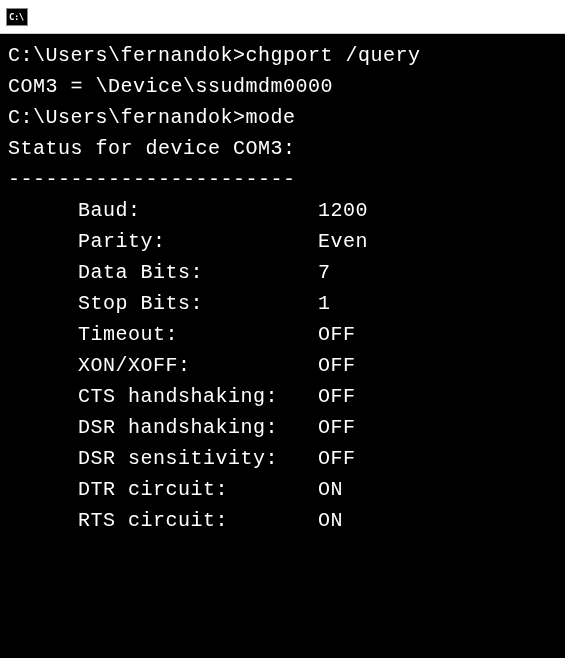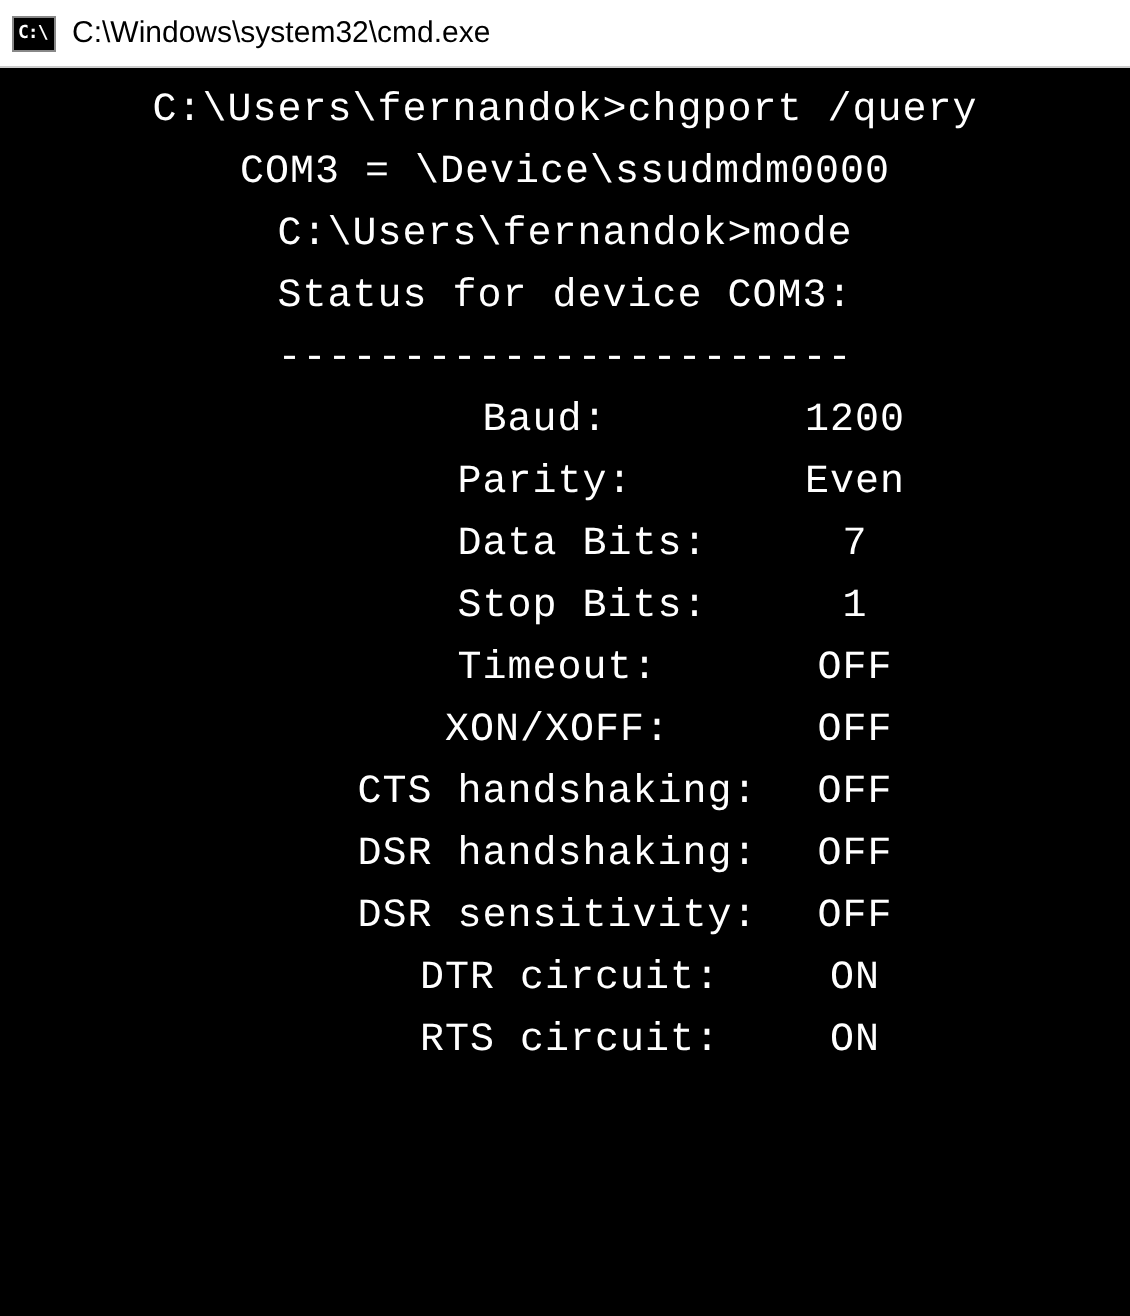--- a/index.html
+++ b/index.html
@@ -51,34 +51,33 @@
       font-family: Consolas, "Courier New", monospace;
       font-size: 20px;
       line-height: 1.55;
       padding: 6px 8px;
       height: calc(658px - 34px);
       white-space: pre;
       letter-spacing: 0.5px;
     }
     .row {
       display: block;
-      text-align: center;
     }
     .label-col {
       display: inline-block;
       width: 220px;
+      margin-left: 20px;
     }
     .val-col {
       display: inline-block;
       margin-left: 20px;
     }
   </style>
 </head>
 <body>
 
 <div class="titlebar">
   <div class="cmd-icon">
     <span class="cmd-icon-text">C:\</span>
   </div>
-  <div class="title-text">C:\Windows\system32\cmd.exe</div>
 </div>
 
 <div class="terminal"><span class="row"><span>C:\Users\fernandok&gt;</span><span>chgport /query</span></span><span class="row">COM3 = \Device\ssudmdm0000</span><span class="row"></span><span class="row"><span>C:\Users\fernandok&gt;</span><span>mode</span></span><span class="row"></span><span class="row">Status for device COM3:</span><span class="row">-----------------------</span><span class="row">    <span class="label-col">Baud:</span><span class="val-col">1200</span></span><span class="row">    <span class="label-col">Parity:</span><span class="val-col">Even</span></span><span class="row">    <span class="label-col">Data Bits:</span><span class="val-col">7</span></span><span class="row">    <span class="label-col">Stop Bits:</span><span class="val-col">1</span></span><span class="row">    <span class="label-col">Timeout:</span><span class="val-col">OFF</span></span><span class="row">    <span class="label-col">XON/XOFF:</span><span class="val-col">OFF</span></span><span class="row">    <span class="label-col">CTS handshaking:</span><span class="val-col">OFF</span></span><span class="row">    <span class="label-col">DSR handshaking:</span><span class="val-col">OFF</span></span><span class="row">    <span class="label-col">DSR sensitivity:</span><span class="val-col">OFF</span></span><span class="row">    <span class="label-col">DTR circuit:</span><span class="val-col">ON</span></span><span class="row">    <span class="label-col">RTS circuit:</span><span class="val-col">ON</span></span></div>
 
 </body></html>

